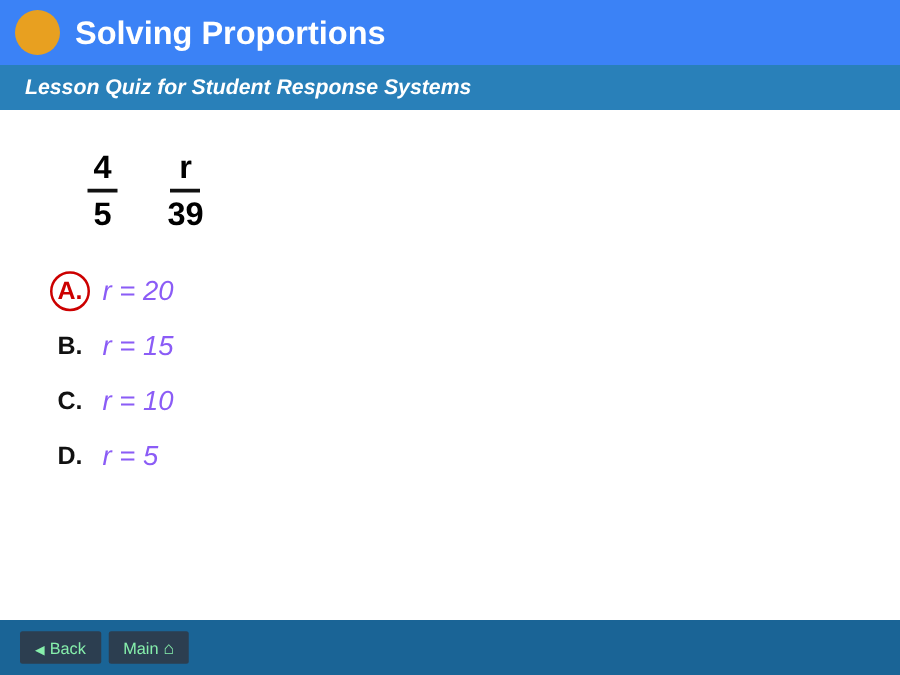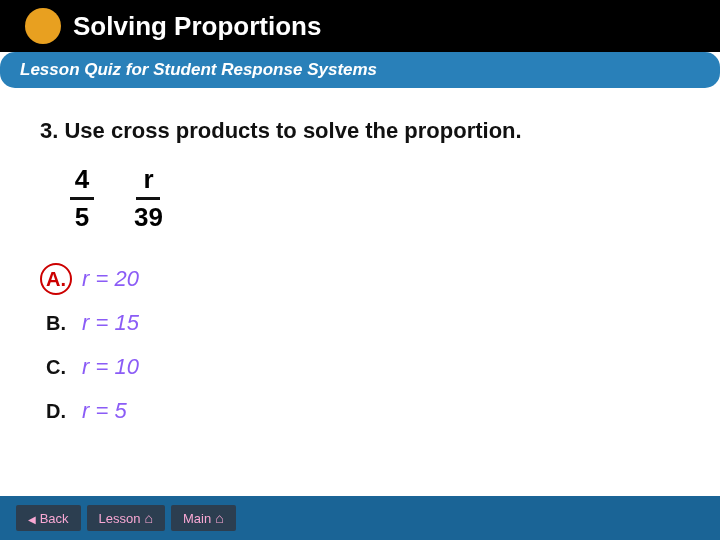--- a/index.html
+++ b/index.html
@@ -7,25 +7,25 @@
     body {
       width: 720px;
       height: 540px;
       font-family: Arial, sans-serif;
       background: #fff;
       overflow: hidden;
     }
 
     
     .header {
-      background: #000000;
+      background: #3b82f6;
       height: 52px;
       display: flex;
       align-items: center;
-      padding-left: 25px;
+      padding-left: 12px;
     }
 
     .header-icon {
       width: 36px;
       height: 36px;
       background: #e8a020;
       border-radius: 50%;
       margin-right: 12px;
       flex-shrink: 0;
     }
@@ -37,21 +37,20 @@
     }
 
     
     .subheader {
       background: #2980b9;
       padding: 8px 20px;
       color: #fff;
       font-size: 17px;
       font-style: italic;
       font-weight: bold;
-      border-radius: 15px;
     }
 
     
     .main {
       padding: 30px 40px;
       background: #fff;
     }
 
     .question {
       font-size: 22px;
@@ -150,21 +149,21 @@
       font-size: 11px;
     }
 
     .footer-buttons {
       display: flex;
       gap: 6px;
     }
 
     .footer-btn {
       background: #2c3e50;
-      color: #f9a8d4;
+      color: #86efac;
       border: none;
       padding: 5px 12px;
       font-size: 13px;
       cursor: pointer;
       display: flex;
       align-items: center;
       gap: 4px;
       border-radius: 2px;
     }
 
@@ -194,24 +193,20 @@
   <div class="header-icon"></div>
   <span class="header-title">Solving Proportions</span>
 </div>
 
 <div class="subheader">
   <span>Lesson Quiz for Student Response Systems</span>
 </div>
 
 <div class="main">
 
-  <div class="question">
-    <span>3.</span>
-    <span>Use cross products to solve the proportion.</span>
-  </div>
 
   <div class="fraction-container">
     <div class="fraction">
       <div class="numerator">4</div>
       <div class="denominator">5</div>
     </div>
     <div class="fraction">
       <div class="numerator">r</div>
       <div class="denominator">39</div>
     </div>
@@ -237,21 +232,17 @@
     </ul>
 </div>
 
 <div class="footer">
   <div class="footer-buttons">
     <button class="footer-btn">
       <span class="chevron-left"></span>
       <span>Back</span>
     </button>
     <button class="footer-btn">
-      <span>Lesson</span>
-      <span class="home-icon"></span>
-    </button>
-    <button class="footer-btn">
       <span>Main</span>
       <span class="home-icon"></span>
     </button>
   </div>
 </div>
 
 </body></html>

